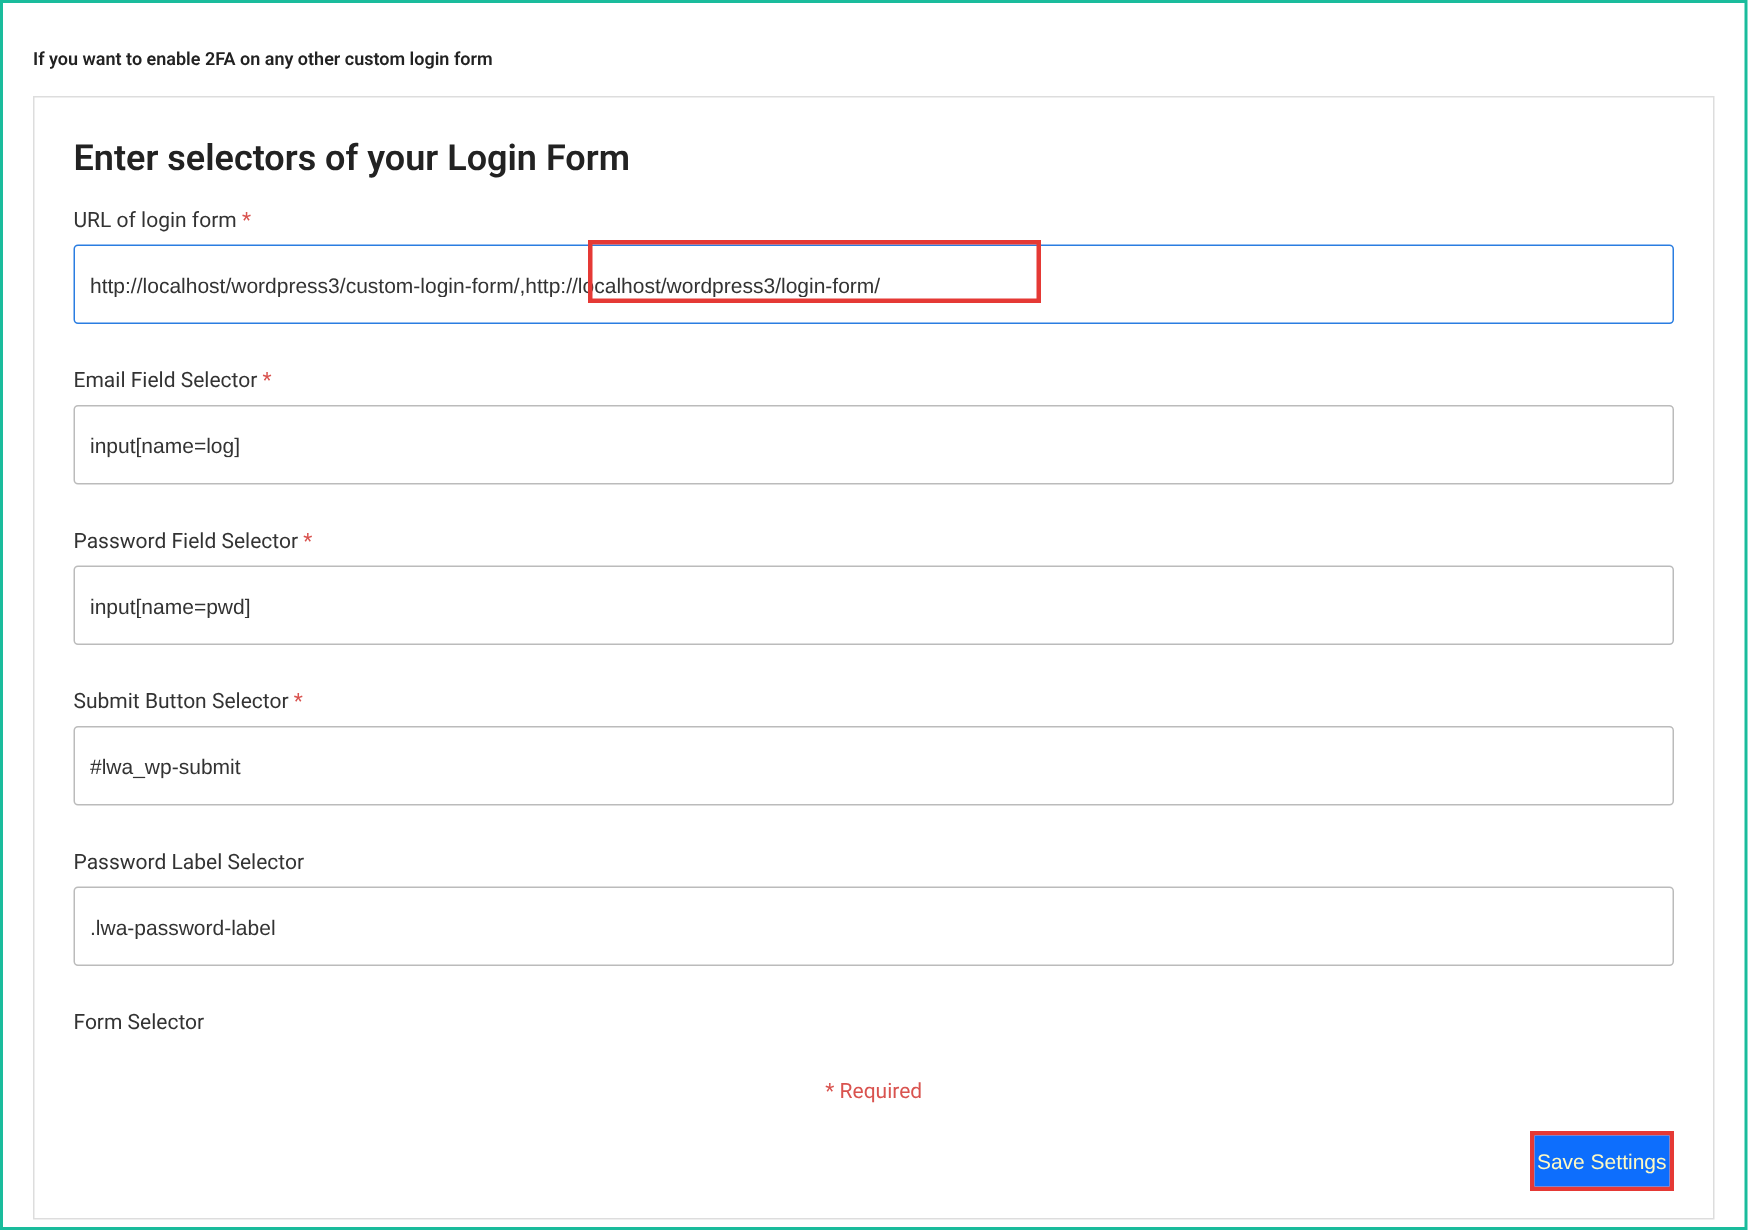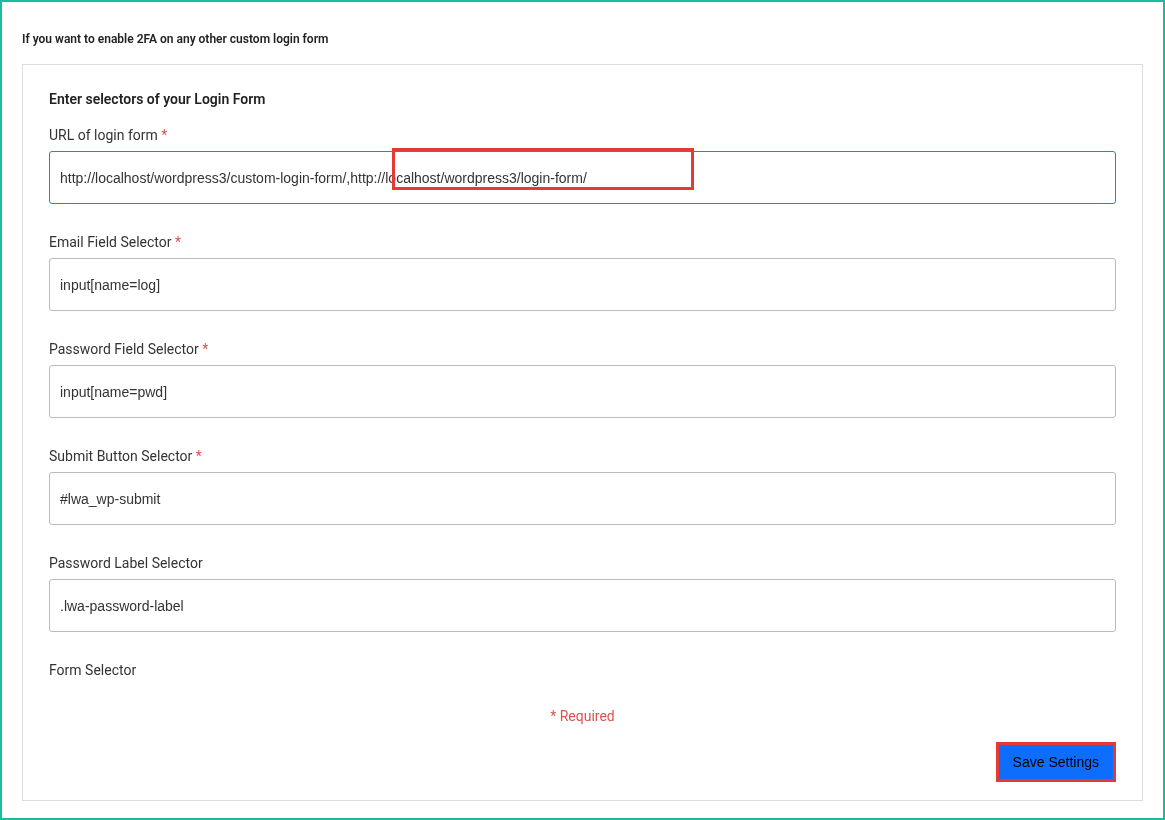--- a/index.html
+++ b/index.html
@@ -18,21 +18,21 @@
       color: #222;
       margin-top: 30px;
       margin-bottom: 18px;
     }
     .form-panel {
       border: 1px solid #ddd;
       padding: 26px 26px 18px 26px;
       background: #fff;
     }
     .form-heading {
-      font-size: 14px;
+      font-size: 24px;
       font-weight: 600;
       color: #222;
       margin-bottom: 20px;
     }
     .field-group {
       margin-bottom: 30px;
     }
     .field-label {
       font-size: 14px;
       color: #333;
@@ -79,23 +79,23 @@
       display: flex;
       justify-content: flex-end;
     }
     .btn-wrap {
       border: 3px solid #e53935;
       display: inline-block;
       padding: 0;
     }
     .save-btn {
       background: #0d6efd;
-      color: #000000;
+      color: #fef9c3;
       border: none;
-      padding: 9px 14px;
+      padding: 9px 2px;
       font-size: 14px;
       cursor: pointer;
       display: block;
     }
   </style>
 </head>
 <body>
 
 <div class="section-title">If you want to enable 2FA on any other custom login form</div>
 

